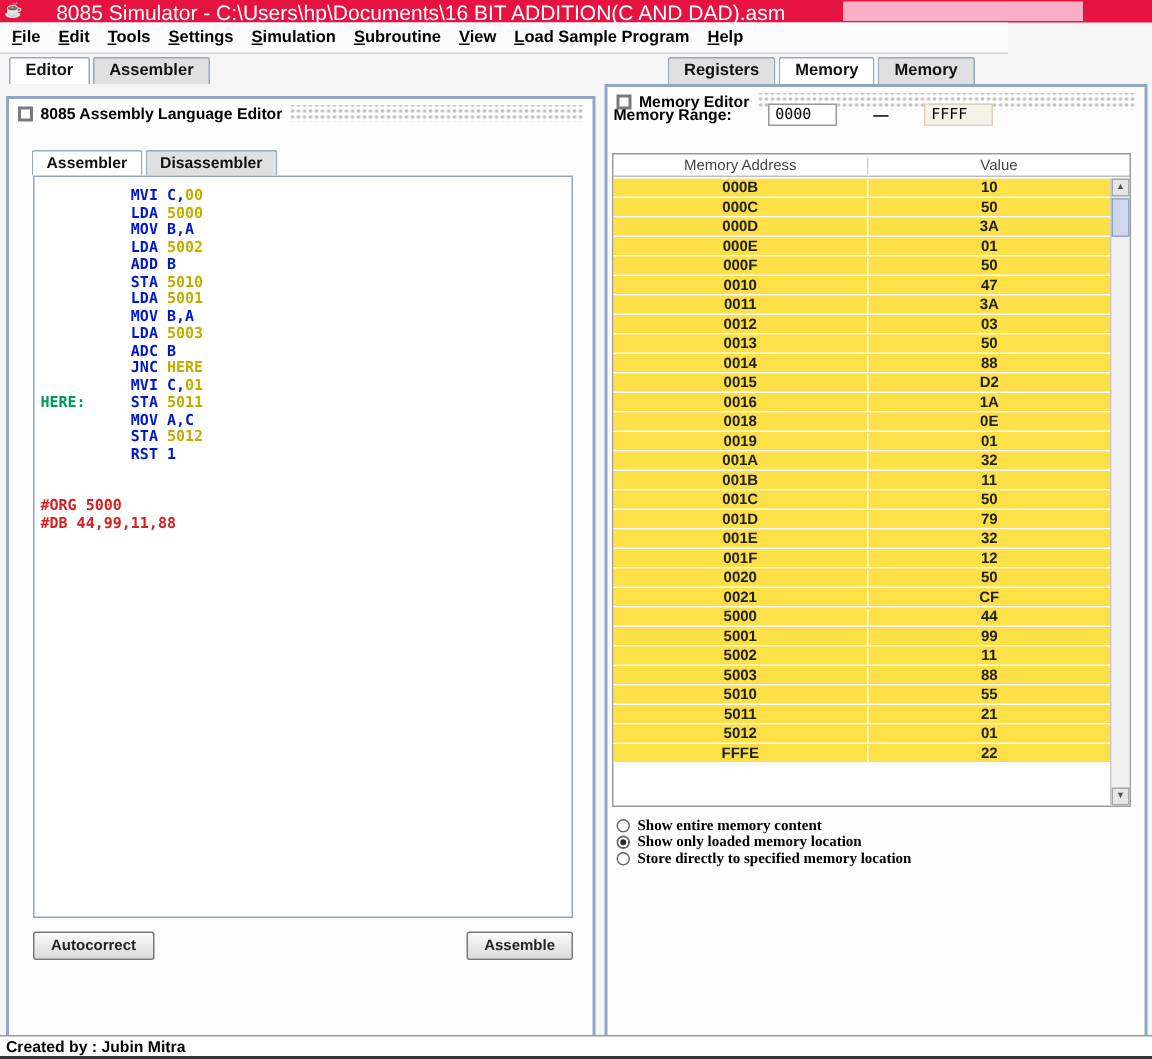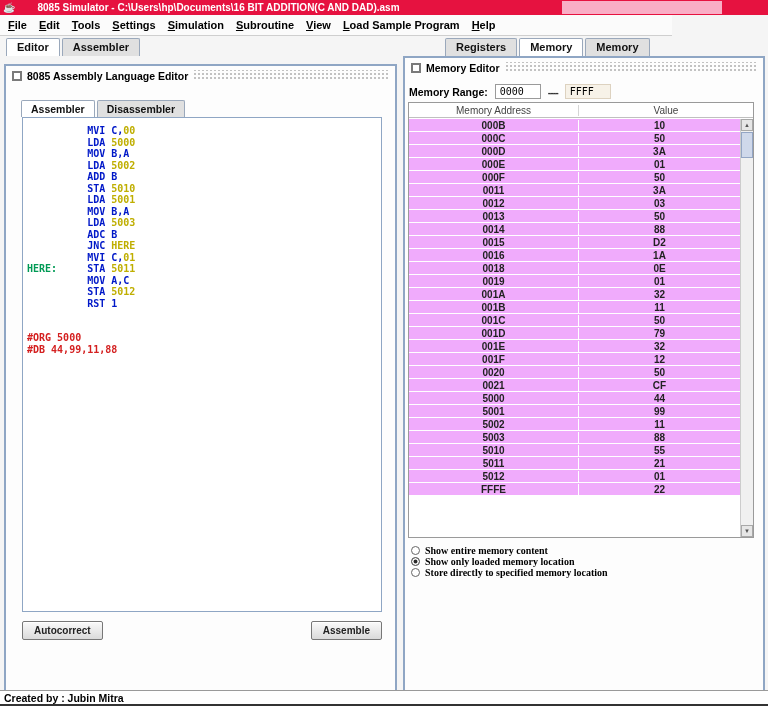--- a/index.html
+++ b/index.html
@@ -3,21 +3,21 @@
 <meta charset="utf-8">
 <style>
   * { margin:0; padding:0; box-sizing:border-box; }
   html,body { background:#ffffff; }
   body { font-family:"Liberation Sans", sans-serif; }
   .app { position:relative; width:768px; height:706px; background:#f5f5f5; overflow:hidden; }
 
   
   .titlebar { position:absolute; top:0; left:0; width:768px; height:15px; background:#e61240; display:flex; align-items:center; padding:0 3px; }
   .java-icon { font-size:10px; line-height:11px; color:#ffd27a; margin-right:4px; }
-  .title-text { color:#ffffff; font-size:10px; font-weight:bold; white-space:nowrap;padding-left:18px; }
+  .title-text { color:#ffffff; font-size:14px; font-weight:normal; white-space:nowrap;padding-left:18px; }
   .title-highlight { position:absolute; left:562px; top:1px; width:160px; height:13px; background:#f9aec6; }
 
   
   .menubar { position:absolute; top:15px; left:0; width:672px; height:21px; background:#fbfbfb; border-bottom:1px solid #cfcfcf; display:flex; align-items:center; padding:0 2px; }
   .menu-item { font-size:11px; font-weight:bold; color:#000; padding:2px 6px; cursor:default; }
 
   
   .tabrow { position:absolute; display:flex; gap:2px; z-index:2;align-items:center; }
   .tabrow.left-tabs { top:38px; left:6px; }
   .tabrow.right-tabs { top:38px; left:406px;padding-left:39px; }
@@ -40,32 +40,32 @@
   .code-line { height:11.5px; }
   .c-ins { color:#0018c8; }
   .c-num { color:#bfae00;text-align:right; }
   .c-lbl { color:#009a55; }
   .c-dir { color:#d42020; }
 
   .btn-row { position:absolute; left:16px; width:360px; top:555px; display:flex; justify-content:space-between; }
   .jbtn { font-family:"Liberation Sans", sans-serif; font-size:10px; font-weight:bold; color:#222; background:linear-gradient(#fafafa,#dadada); border:1px solid #777; border-radius:2px; padding:3px 11px; box-shadow:inset 0 1px 0 #fff; cursor:default; }
 
   
-  .range-row { position:absolute; left:4px; top:26px; display:flex; align-items:center; gap:7px; font-size:10.5px; font-weight:bold; }
+  .range-row { position:absolute; left:4px; top:11px; display:flex; align-items:center; gap:24px; font-size:10.5px; font-weight:bold; }
   .range-input { width:46px; height:15px; border:1px solid #9a9a9a; background:#fff; font-family:"DejaVu Sans Mono", monospace; font-size:10px; padding:1px 4px; }
   .range-input.flat { border:1px solid #ddd2c0; background:#f7f2e8; }
   .range-sep { font-weight:bold; color:#333; letter-spacing:-1px; }
 
   .mem-table { position:absolute; left:3px; top:44px; width:346px; height:436px; border:1px solid #9a9a9a; background:#ffffff; }
   .mem-head { display:flex; height:15px; border-bottom:1px solid #c0c0c0; align-items:center; }
   .mem-head span { font-size:10px; color:#444; text-align:center; }
   .h-addr { width:170px; border-right:1px solid #d5d5d5; }
   .h-val { flex:1; }
   .mem-body { position:absolute; top:16px; left:0; right:13px; bottom:0; overflow:hidden; }
-  .mem-row { display:flex; height:13px; background:#f0abfc; border-bottom:1px solid #ffffff; font-size:10px; font-weight:bold; color:#222; align-items:center; }
+  .mem-row { display:flex; height:13px; background:#fde047; border-bottom:1px solid #ffffff; font-size:10px; font-weight:bold; color:#222; align-items:center; }
   .mem-row .addr { width:170px; text-align:center; border-right:1px solid #ffffff; }
   .mem-row .val { flex:1; text-align:center; }
   .vscroll { position:absolute; top:16px; right:0; width:13px; bottom:0; background:#f0f0f0; border-left:1px solid #cccccc; }
   .sb-arrow { position:absolute; left:0; width:12px; height:12px; background:#e6e6e6; border:1px solid #a8a8a8; font-size:6px; text-align:center; line-height:10px; color:#555; }
   .sb-arrow.up { top:0; }
   .sb-arrow.down { bottom:0; }
   .sb-thumb { position:absolute; top:13px; left:0; width:12px; height:26px; background:#cfd8ea; border:1px solid #93a5c4; }
 
   .radio-group { position:absolute; left:6px; top:487px; display:flex; flex-direction:column; }
   .radio-row { display:flex; align-items:center; gap:5px; height:11px; }
@@ -157,20 +157,24 @@
             <span class="addr">000D</span>
             <span class="val">3A</span>
           </div>
           <div class="mem-row">
             <span class="addr">000E</span>
             <span class="val">01</span>
           </div>
           <div class="mem-row">
             <span class="addr">000F</span>
             <span class="val">50</span>
+          </div>
+          <div class="mem-row">
+            <span class="addr">0010</span>
+            <span class="val">47</span>
           </div>
           <div class="mem-row">
             <span class="addr">0011</span>
             <span class="val">3A</span>
           </div>
           <div class="mem-row">
             <span class="addr">0012</span>
             <span class="val">03</span>
           </div>
           <div class="mem-row">

